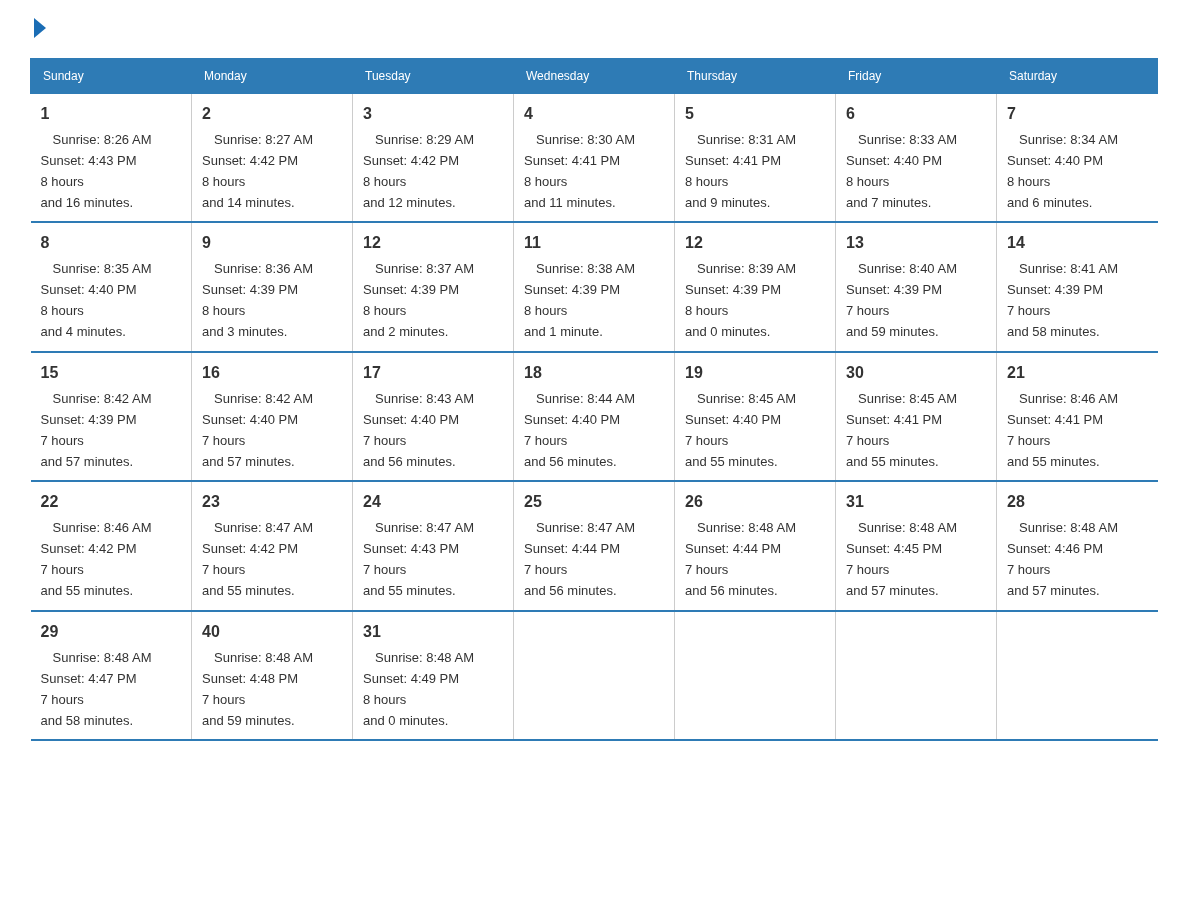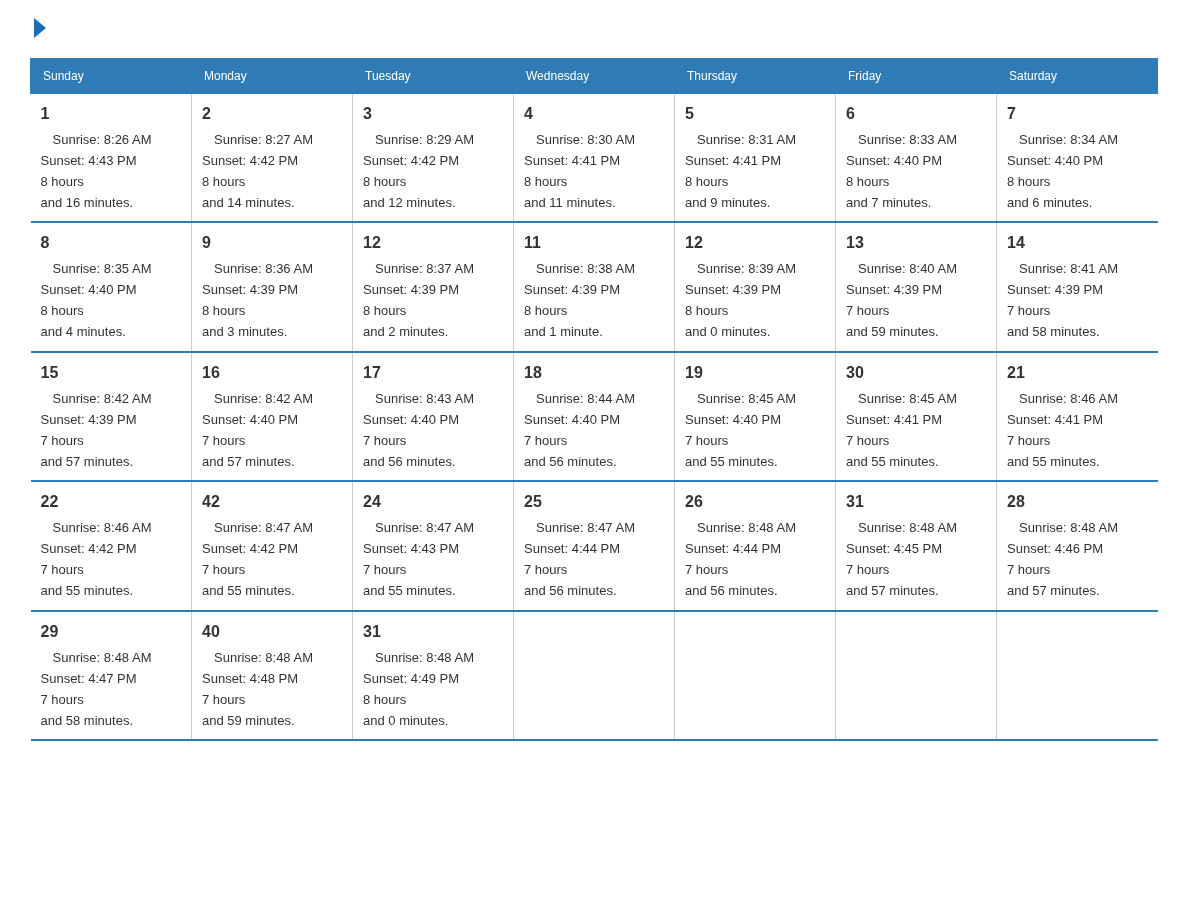--- a/index.html
+++ b/index.html
@@ -180,21 +180,21 @@
         <td><span class="day-number">19</span>
 <span class="day-info">Sunrise: 8:45 AM<br>Sunset: 4:40 PM<br>7 hours<br>and 55 minutes.</span></td>
         <td><span class="day-number">30</span>
 <span class="day-info">Sunrise: 8:45 AM<br>Sunset: 4:41 PM<br>7 hours<br>and 55 minutes.</span></td>
         <td><span class="day-number">21</span>
 <span class="day-info">Sunrise: 8:46 AM<br>Sunset: 4:41 PM<br>7 hours<br>and 55 minutes.</span></td>
       </tr>
       <tr>
         <td><span class="day-number">22</span>
 <span class="day-info">Sunrise: 8:46 AM<br>Sunset: 4:42 PM<br>7 hours<br>and 55 minutes.</span></td>
-        <td><span class="day-number">42</span>
+        <td><span class="day-number">23</span>
 <span class="day-info">Sunrise: 8:47 AM<br>Sunset: 4:42 PM<br>7 hours<br>and 55 minutes.</span></td>
         <td><span class="day-number">24</span>
 <span class="day-info">Sunrise: 8:47 AM<br>Sunset: 4:43 PM<br>7 hours<br>and 55 minutes.</span></td>
         <td><span class="day-number">25</span>
 <span class="day-info">Sunrise: 8:47 AM<br>Sunset: 4:44 PM<br>7 hours<br>and 56 minutes.</span></td>
         <td><span class="day-number">26</span>
 <span class="day-info">Sunrise: 8:48 AM<br>Sunset: 4:44 PM<br>7 hours<br>and 56 minutes.</span></td>
         <td><span class="day-number">31</span>
 <span class="day-info">Sunrise: 8:48 AM<br>Sunset: 4:45 PM<br>7 hours<br>and 57 minutes.</span></td>
         <td><span class="day-number">28</span>

